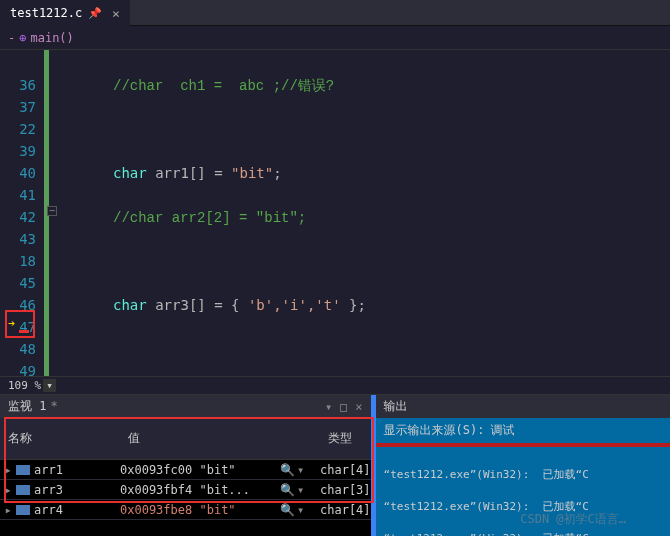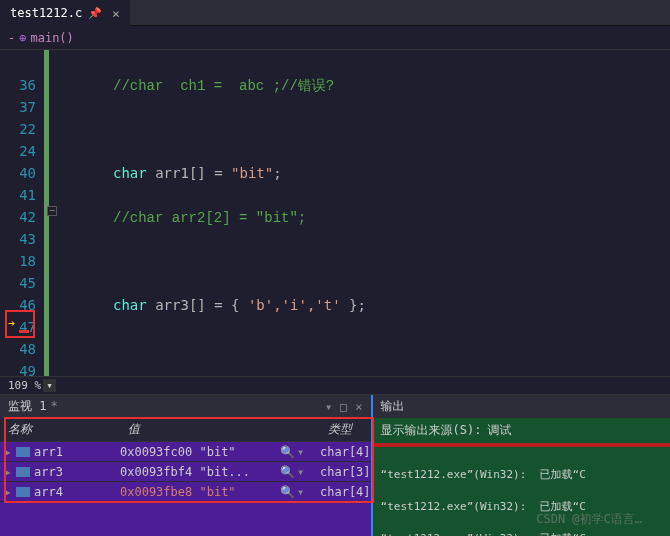--- a/index.html
+++ b/index.html
@@ -26,44 +26,44 @@
 .idg { color:#b8b8b8; }
 .str { color:#d69d85; }
 .cmt { color:#57a64a;font-family:Liberation Mono, monospace; }
 .op { color:#b4b4b4; }
 .bp-marker { position:absolute; left:5px; top:260px; width:30px; height:28px; border:2px solid #e83030; z-index:5; }
 .arrow { position:absolute; left:8px; top:266px; color:#ffcc00; font-size:12px; z-index:6; }
 .caret { position:absolute; left:19px; top:280px; width:10px; height:3px; background:#e83030; z-index:6; }
 .zoom-row { background:#1e1e2e; color:#ccc; padding:2px 8px; font-size:11px; border-top:1px solid #333; height:18px; }
 .zoom-arr { background:#333; padding:0 3px; margin-left:2px; }
 .bottom { display:flex; height:142px; border-top:1px solid #333; }
-.b-left { flex:1.15; background:#4c1d95; border-right:2px solid #3b82f6; position:relative; }
-.b-right { flex:1; background:#14532d; }
+.b-left { flex:1.15; background:#000000; border-right:5px solid #3b82f6; position:relative; }
+.b-right { flex:1; background:#0369a1; }
 .panel-title { background:#2d2d3a; color:#ccc; padding:3px 8px; font-size:12px; display:flex; align-items:center; justify-content:space-between; }
 .pstar { margin-left:4px; color:#888; }
 .pctrl { display:flex; gap:8px; color:#888; }
 .watch-head { display:flex; background:#252535; border-bottom:1px solid #333; font-size:12px; }
-.watch-head div { padding:3px 8px; color:#ccc;font-style:italic; }
+.watch-head div { padding:12px 8px; color:#ccc; }
 .wh-name { width:120px; }
 .wh-val { width:160px; }
 .wh-sr { width:40px; }
 .wh-type { flex:1; }
 .watch-row { display:flex; font-size:12px; height:20px; align-items:center; border-bottom:1px solid #2a2a38; }
 .watch-row .ex { width:16px; text-align:center; color:#888; }
 .watch-row .wi { width:14px; height:10px; background:#4a7ab5; margin-right:4px; }
 .watch-row .nm { width:86px; color:#ccc; }
 .watch-row .vl { width:160px; color:#ccc; }
 .watch-row .vl.changed { color:#d47f6b; }
 .watch-row .sr { width:40px; color:#888; display:flex; gap:2px; }
 .watch-row .tp { color:#ccc; }
 .red-box { position:absolute; border:2px solid #e83030; pointer-events:none; }
 .rb1 { left:4px; top:22px; width:370px; height:86px; }
 .output-src { padding:4px 8px; font-size:12px; color:#ccc; display:flex; align-items:center; gap:6px; border-bottom:4px solid #b91c1c; }
 .output-body { padding:4px 8px; font-size:11px; color:#ccc; line-height:16px; white-space:pre; overflow:hidden; }
-.watermark { position:absolute; right:28px; bottom:8px; color:#888; font-size:12px; opacity:.6; z-index:20; }
+.watermark { position:absolute; right:44px; bottom:8px; color:#888; font-size:12px; opacity:.6; z-index:20; }
 </style>
 </head>
 <body>
 
 <div class="tab-strip">
   <div class="tab">
     <span>test1212.c</span>
     <span class="pin">📌</span>
     <span class="close">×</span>
   </div>
@@ -79,21 +79,21 @@
 
 <div class="editor">
   <div class="bp-marker"></div>
   <div class="arrow">➔</div>
   <div class="caret"></div>
   <div class="gutter">
     <div class="ln"></div>
       <div class="ln">36</div>
       <div class="ln">37</div>
       <div class="ln">22</div>
-      <div class="ln">24</div>
+      <div class="ln">39</div>
       <div class="ln">40</div>
       <div class="ln">41</div>
       <div class="ln">42</div>
       <div class="ln">43</div>
       <div class="ln">18</div>
       <div class="ln">45</div>
       <div class="ln">46</div>
       <div class="ln">47</div>
       <div class="ln">48</div>
       <div class="ln">49</div>

